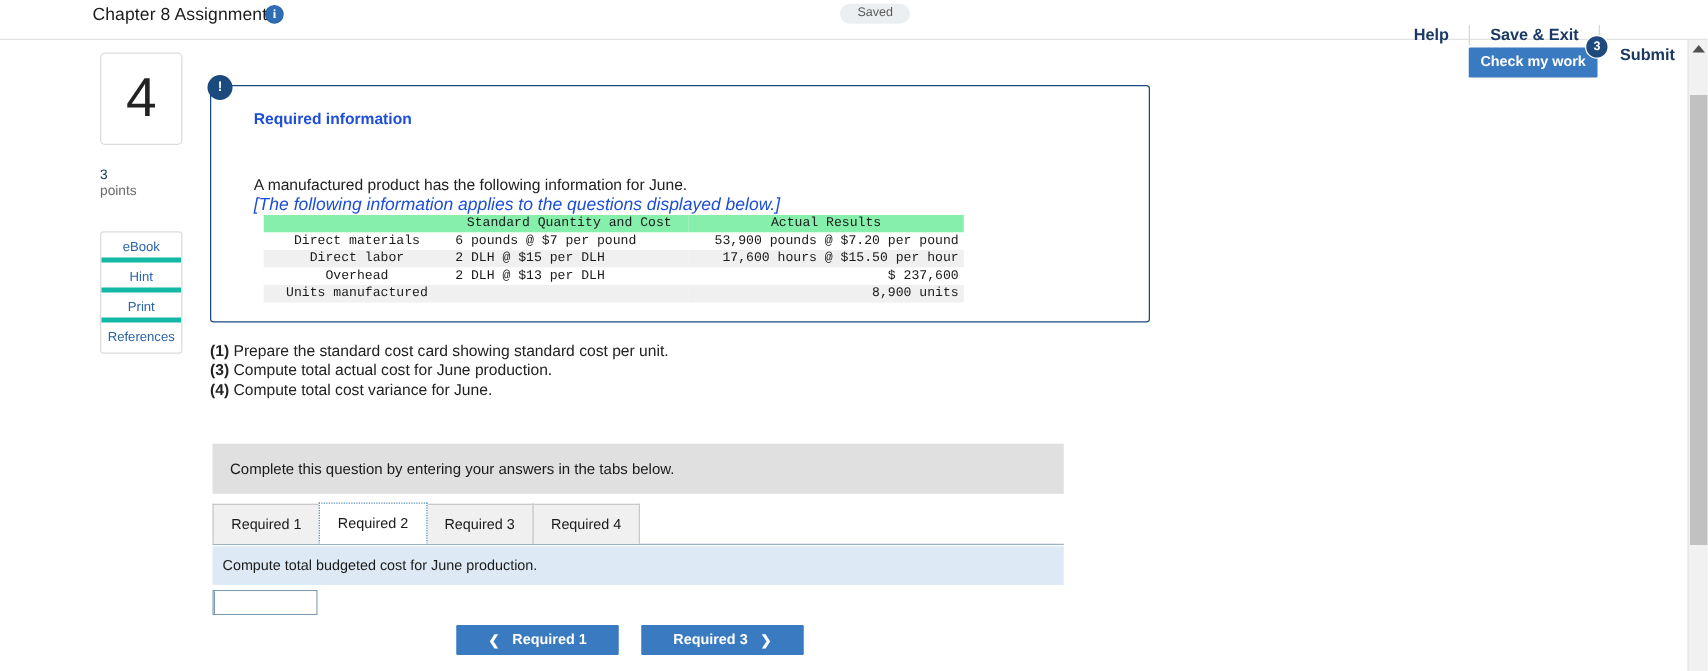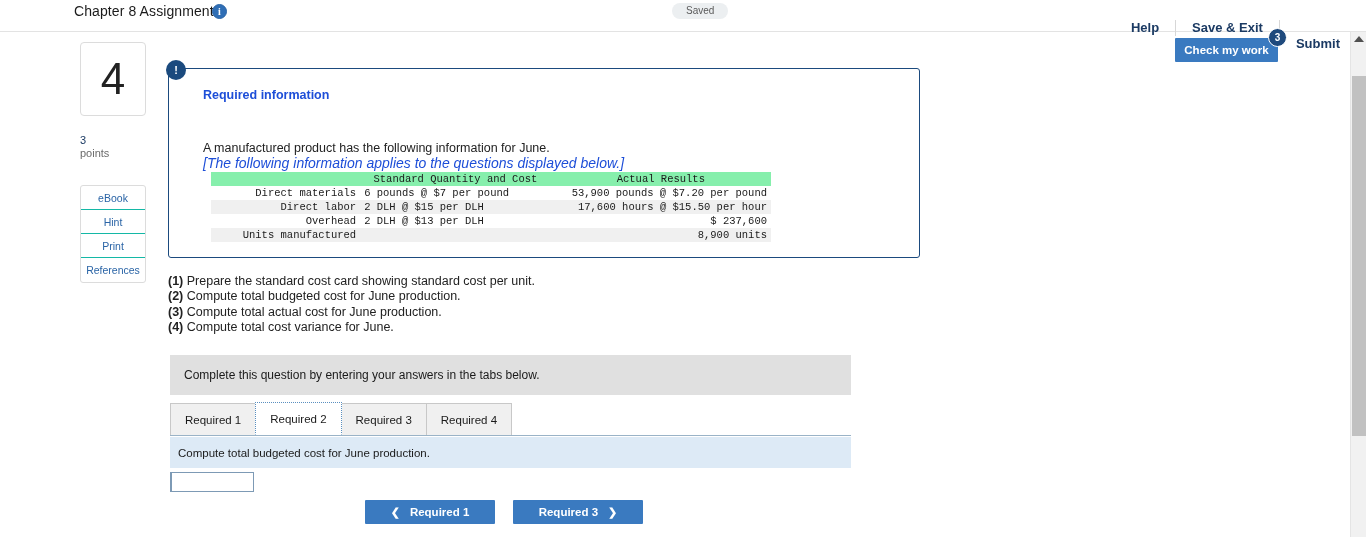--- a/index.html
+++ b/index.html
@@ -84,21 +84,21 @@
   }
   .points-label { font-size: 11px; color: #6b6b6b; line-height: 13px; }
   .res-box {
     margin-top: 25px; width: 66px;
     border: 1px solid #dcdcdc; border-radius: 3px;
     background: #ffffff; overflow: hidden;
   }
   .res-item {
     height: 24px; line-height: 24px; text-align: center;
     font-size: 10.5px; color: #2a64a6;
-    border-bottom: 1px solid #14b8a6; cursor: pointer;
+    border-bottom: 4px solid #14b8a6; cursor: pointer;
   }
   .res-item:last-child { border-bottom: none; }
 
   
   .reqinfo-box {
     position: absolute; left: 168px; top: 68px;
     width: 752px; height: 190px;
     border: 1.5px solid #1b4a7e;
     border-radius: 3px;
     background: #ffffff;
@@ -131,21 +131,21 @@
     font-family: "Liberation Mono", monospace;
     font-size: 10.5px; color: #1a1a1a;
   }
   .dtable td, .dtable th {
     padding: 1px 4px; white-space: pre; font-weight: normal;
   }
   .dtable thead th { background: #86efac; height: 13px; }
   .dtable tbody tr:nth-child(odd) { background: #ffffff; }
   .dtable tbody tr:nth-child(even) { background: #f0f0f0; }
   .dtable tbody tr:last-child { background: #f0f0f0; }
-  .col-label { width: 178px; text-align: right; }
+  .col-label { width: 178px; text-align: center; }
   .col-std { width: 210px; text-align: center; }
   .col-act { width: 238px; text-align: center; }
   .cell-std { text-align: left; padding-left: 26px; }
   .cell-act { text-align: right; padding-right: 22px; }
 
   
   .reqlist {
     position: absolute; left: 168px; top: 274px;
     font-size: 12.5px; color: #222222; line-height: 15.3px;
   }
@@ -318,21 +318,20 @@
     <tr>
       <td class="col-label">Units manufactured</td>
       <td class="cell-std"></td>
       <td class="cell-act">8,900 units</td>
     </tr>
   </tbody>
 </table>
 
 <div class="reqlist">
   <div><b>(1)</b> <span>Prepare the standard cost card showing standard cost per unit.</span></div>
-  <div><b>(2)</b> <span>Compute total budgeted cost for June production.</span></div>
   <div><b>(3)</b> <span>Compute total actual cost for June production.</span></div>
   <div><b>(4)</b> <span>Compute total cost variance for June.</span></div>
 </div>
 
 <div class="complete-bar">
   <span>Complete this question by entering your answers in the tabs below.</span>
 </div>
 
 <div class="tabs">
   <div class="tab">Required 1</div>

